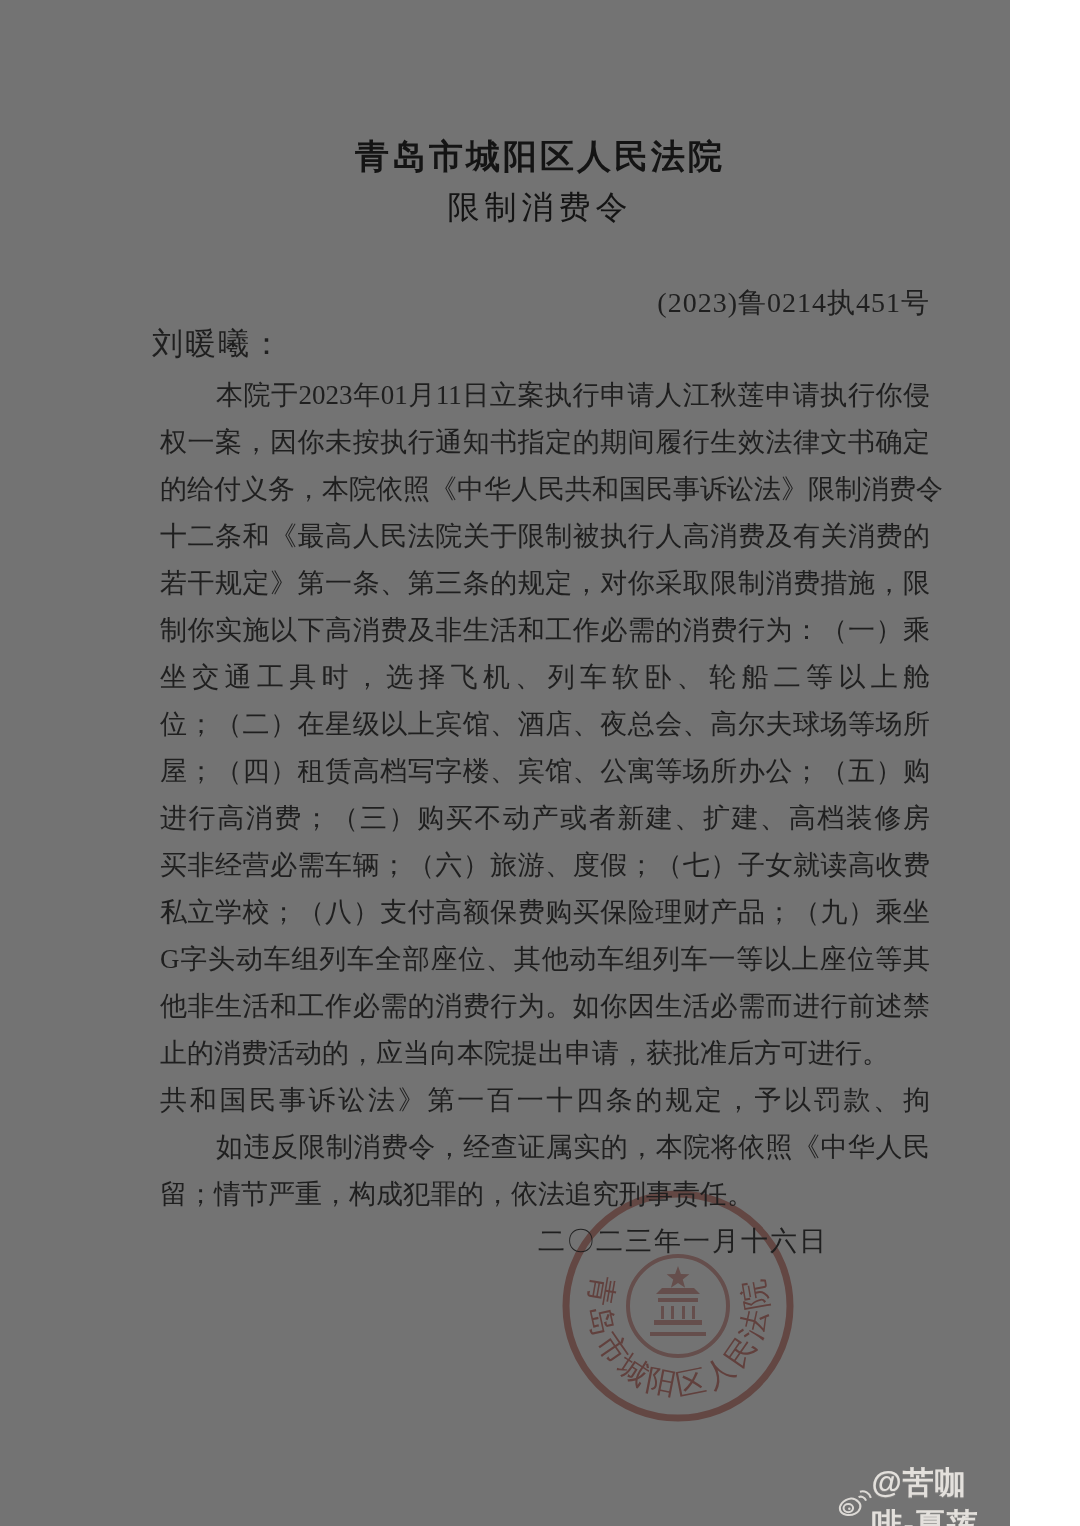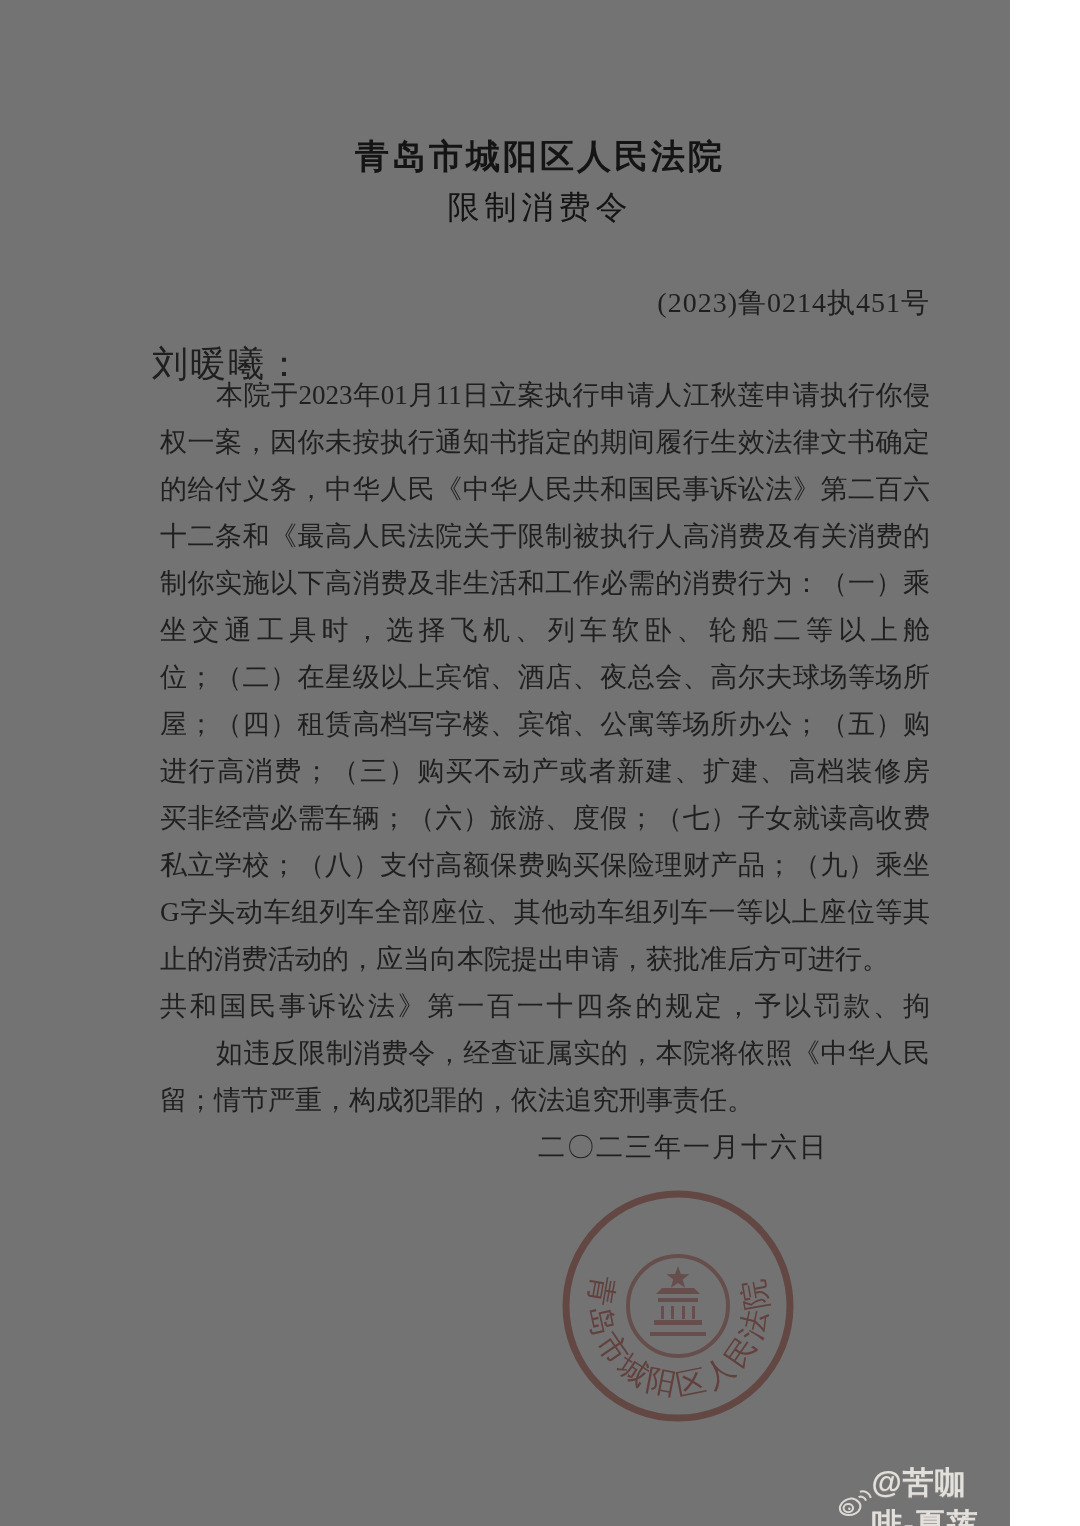--- a/index.html
+++ b/index.html
@@ -26,22 +26,22 @@
     color:#141414;
   }
   .case-no{
     position:absolute;top:276px;left:152px;width:778px;
     text-align:right;
     font-size:28px;
     letter-spacing:1px;
     margin-top:8px;
   }
   .addressee{
-    position:absolute;top:340px;left:152px;
-    font-size:36px;
+    position:absolute;top:323px;left:152px;
+    font-size:31px;
     letter-spacing:2px;
   }
   .body-text{
     position:absolute;top:372px;left:152px;width:778px;
     font-size:27px;
     z-index:2;
   }
   .line{
     line-height:47px;
     height:47px;
@@ -89,30 +89,32 @@
 
   <div class="court-title">青岛市城阳区人民法院</div>
   <div class="doc-title">限制消费令</div>
   <div class="case-no">(2023)鲁0214执451号</div>
   <div class="addressee">刘暖曦：</div>
 
   <div class="body-text">
     <div>
         <div class="line indent">本院于2023年01月11日立案执行申请人江秋莲申请执行你侵</div>
         <div class="line">权一案，因你未按执行通知书指定的期间履行生效法律文书确定</div>
-        <div class="line">的给付义务，中华人民《中华人民共和国民事诉讼法》第二百六</div>
+        <div class="line">的给付义务，本院依照《中华人民共和国民事诉讼法》限制消费令</div>
         <div class="line">十二条和《最高人民法院关于限制被执行人高消费及有关消费的</div>
+        <div class="line">若干规定》第一条、第三条的规定，对你采取限制消费措施，限</div>
         <div class="line">制你实施以下高消费及非生活和工作必需的消费行为：（一）乘</div>
         <div class="line">坐交通工具时，选择飞机、列车软卧、轮船二等以上舱</div>
         <div class="line">位；（二）在星级以上宾馆、酒店、夜总会、高尔夫球场等场所</div>
         <div class="line">屋；（四）租赁高档写字楼、宾馆、公寓等场所办公；（五）购</div>
         <div class="line">进行高消费；（三）购买不动产或者新建、扩建、高档装修房</div>
         <div class="line">买非经营必需车辆；（六）旅游、度假；（七）子女就读高收费</div>
         <div class="line">私立学校；（八）支付高额保费购买保险理财产品；（九）乘坐</div>
         <div class="line">G字头动车组列车全部座位、其他动车组列车一等以上座位等其</div>
+        <div class="line">他非生活和工作必需的消费行为。如你因生活必需而进行前述禁</div>
         <div class="line last">止的消费活动的，应当向本院提出申请，获批准后方可进行。</div>
       </div>
     <div>
         <div class="line">共和国民事诉讼法》第一百一十四条的规定，予以罚款、拘</div>
         <div class="line indent">如违反限制消费令，经查证属实的，本院将依照《中华人民</div>
         <div class="line last">留；情节严重，构成犯罪的，依法追究刑事责任。</div>
       </div>
     <div class="line date last">二〇二三年一月十六日</div>
   </div>
 

